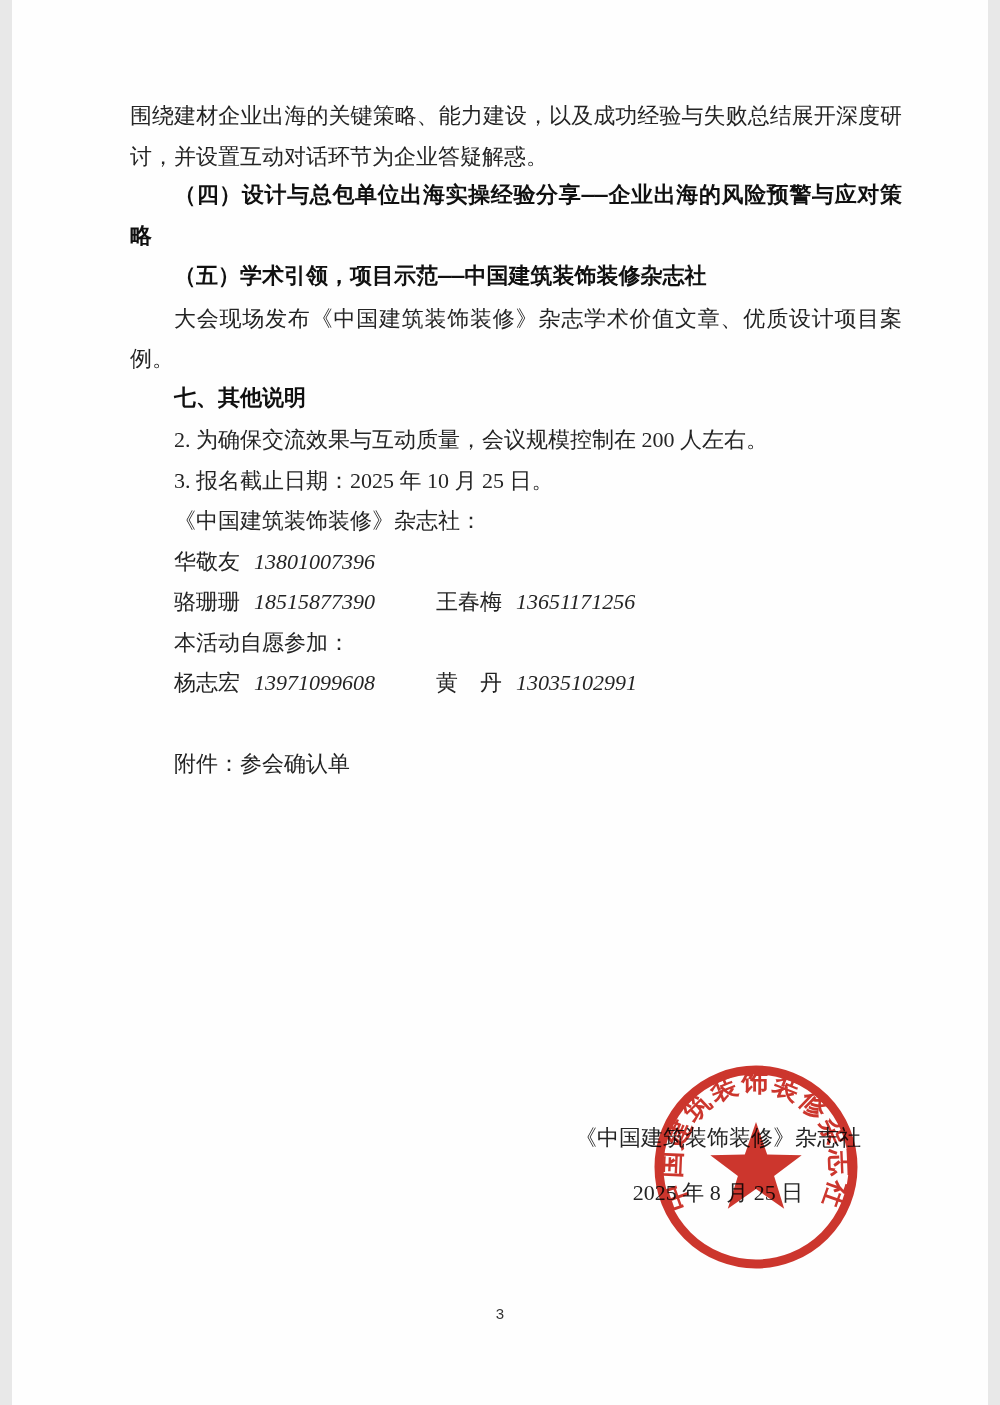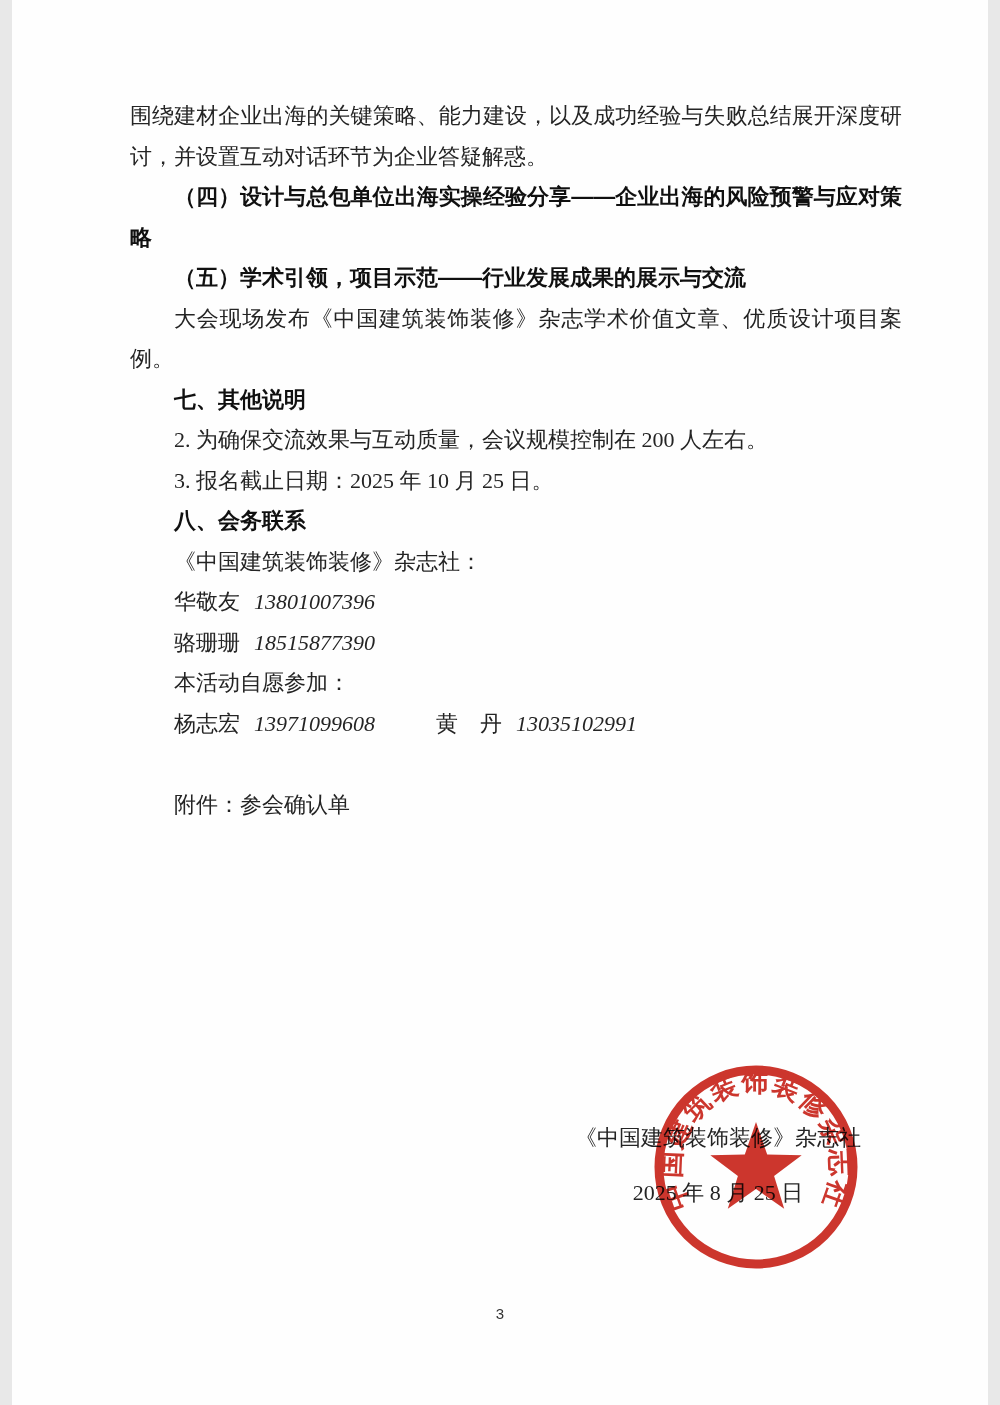--- a/index.html
+++ b/index.html
@@ -17,21 +17,21 @@
     position:absolute;
     left:118px; top:96px; width:772px;
     font-size:22px;
     line-height:40.5px;
     text-align:justify;
     text-justify:inter-character;
   }
   .content p { margin:0; }
   .indent { text-indent:2em; }
   .heading {
-    font-family:Liberation Sans, sans-serif;
+    font-family:Liberation Mono, monospace;
     font-weight:700;
     color:#101010;
   }
   .contact-row { padding-left:2em; display:flex; }
   .pair-first { display:inline-block; width:262px; }
   .pair .phone, .pair-first .phone { margin-left:14px;font-style:italic; }
   .attachment-line { margin-top:40.5px !important; }
   .signature-block {
     position:absolute;
     right:120px; top:1118px;
@@ -69,36 +69,38 @@
   }
 </style>
 </head>
 <body>
 
 <div class="page">
 
   <div class="content">
     <p>围绕建材企业出海的关键策略、能力建设，以及成功经验与失败总结展开深度研讨，并设置互动对话环节为企业答疑解惑。</p>
     <p class="heading indent">（四）设计与总包单位出海实操经验分享——企业出海的风险预警与应对策略</p>
-    <p class="heading indent">（五）学术引领，项目示范——行业发展成果的展示与交流</p>
+    <p class="heading indent">（五）学术引领，项目示范——中国建筑装饰装修杂志社</p>
     <p class="indent">大会现场发布《中国建筑装饰装修》杂志学术价值文章、优质设计项目案例。</p>
     <p class="heading indent">七、其他说明</p>
     <p class="indent">2. 为确保交流效果与互动质量，会议规模控制在 200 人左右。</p>
     <p class="indent">3. 报名截止日期：2025 年 10 月 25 日。</p>
-    <p class="heading indent">八、会务联系</p>
     <p class="indent">《中国建筑装饰装修》杂志社：</p>
 
     <div class="contact-row">
       <span class="pair-first">
         <span>华敬友</span><span class="phone">13801007396</span>
       </span>
     </div>
     <div class="contact-row">
       <span class="pair-first">
         <span>骆珊珊</span><span class="phone">18515877390</span>
+      </span>
+      <span class="pair">
+        <span>王春梅</span><span class="phone">13651171256</span>
       </span>
     </div>
 
     <p class="indent">本活动自愿参加：</p>
 
     <div class="contact-row">
       <span class="pair-first">
         <span>杨志宏</span><span class="phone">13971099608</span>
       </span>
       <span class="pair">

